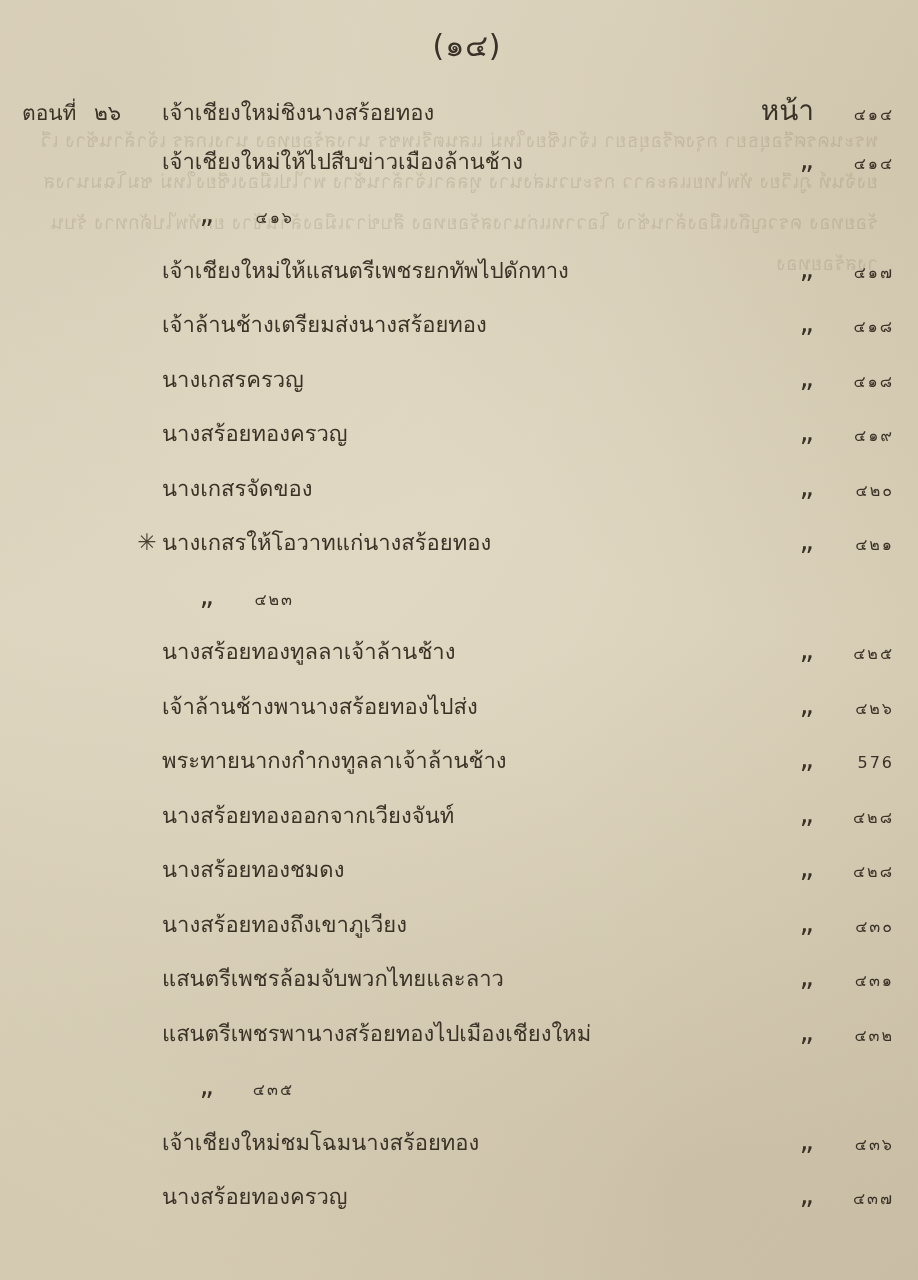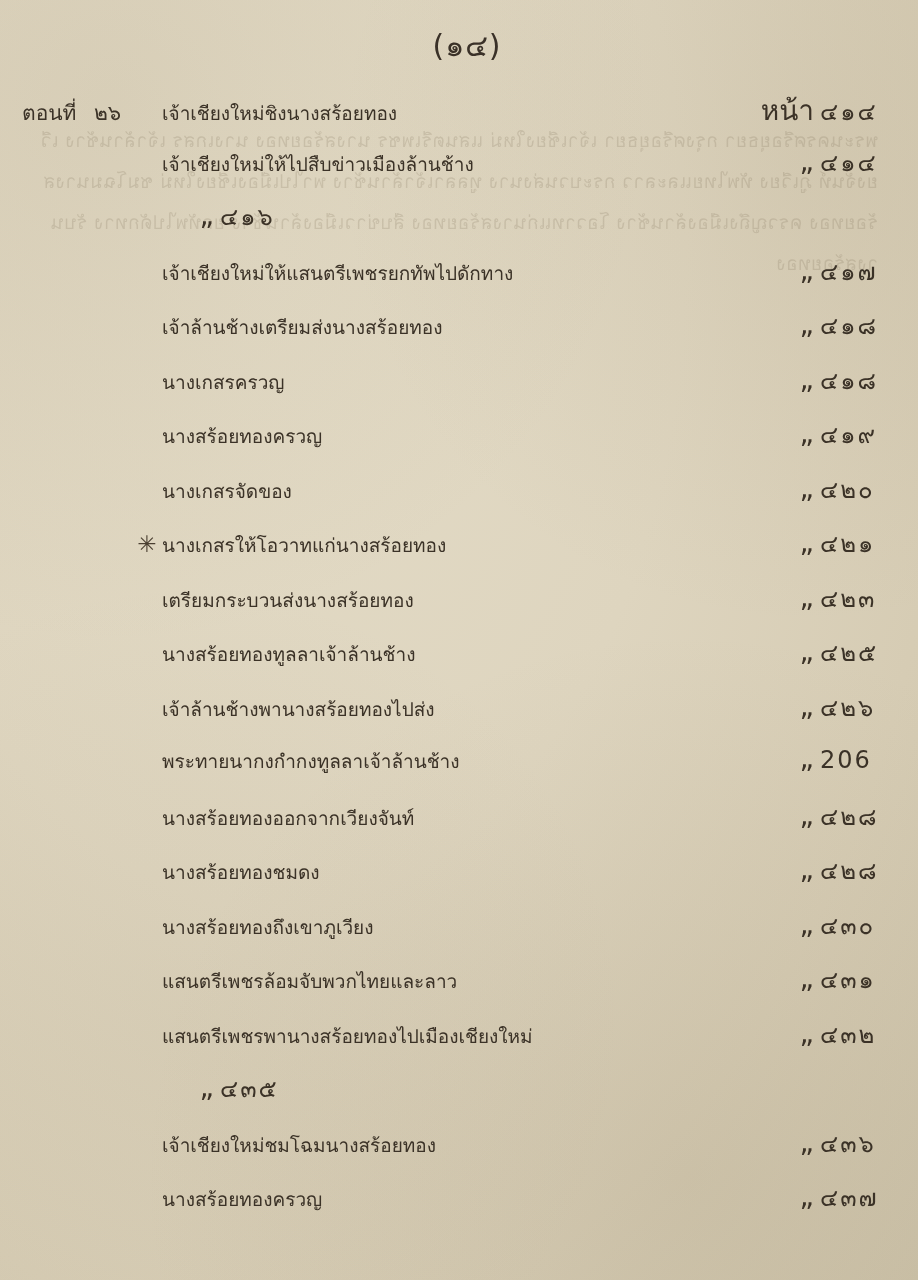--- a/index.html
+++ b/index.html
@@ -91,38 +91,38 @@
   }
   .col-mark {
     width: 26px;
     flex: 0 0 26px;
     text-align: center;
     font-size: 20px;
     color: #4a3f31;
   }
   .col-title {
     flex: 1 1 auto;
-    font-size: 19px;
+    font-size: 22px;
     white-space: nowrap;
     overflow: hidden;
     padding-left: 2px;
   }
   .col-pagelabel {
     width: 54px;
     flex: 0 0 54px;
     font-size: 21px;
     text-align: right;
     white-space: nowrap;
     padding-right: 6px;
   }
   .col-page {
     width: 74px;
     flex: 0 0 74px;
-    font-size: 24px;
-    text-align: left;
+    font-size: 16px;
+    text-align: right;
     white-space: nowrap;
     letter-spacing: 2px;
   }
   .ditto {
     font-size: 28px;
   }
   .asterisk {
     font-size: 23px;
     line-height: 0;
   }
@@ -207,21 +207,20 @@
         <div class="col-num"></div>
         <div class="col-mark asterisk">✳</div>
         <div class="col-title">นางเกสรให้โอวาทแก่นางสร้อยทอง</div>
         <div class="col-pagelabel ditto">„</div>
         <div class="col-page">๔๒๑</div>
       </div>
       <div class="row">
         <div class="col-sec"></div>
         <div class="col-num"></div>
         <div class="col-mark asterisk"></div>
-        <div class="col-title">เตรียมกระบวนส่งนางสร้อยทอง</div>
         <div class="col-pagelabel ditto">„</div>
         <div class="col-page">๔๒๓</div>
       </div>
       <div class="row">
         <div class="col-sec"></div>
         <div class="col-num"></div>
         <div class="col-mark asterisk"></div>
         <div class="col-title">นางสร้อยทองทูลลาเจ้าล้านช้าง</div>
         <div class="col-pagelabel ditto">„</div>
         <div class="col-page">๔๒๕</div>
@@ -233,21 +232,21 @@
         <div class="col-title">เจ้าล้านช้างพานางสร้อยทองไปส่ง</div>
         <div class="col-pagelabel ditto">„</div>
         <div class="col-page">๔๒๖</div>
       </div>
       <div class="row">
         <div class="col-sec"></div>
         <div class="col-num"></div>
         <div class="col-mark asterisk"></div>
         <div class="col-title">พระทายนากงกำกงทูลลาเจ้าล้านช้าง</div>
         <div class="col-pagelabel ditto">„</div>
-        <div class="col-page">206</div>
+        <div class="col-page">576</div>
       </div>
       <div class="row">
         <div class="col-sec"></div>
         <div class="col-num"></div>
         <div class="col-mark asterisk"></div>
         <div class="col-title">นางสร้อยทองออกจากเวียงจันท์</div>
         <div class="col-pagelabel ditto">„</div>
         <div class="col-page">๔๒๘</div>
       </div>
       <div class="row">

